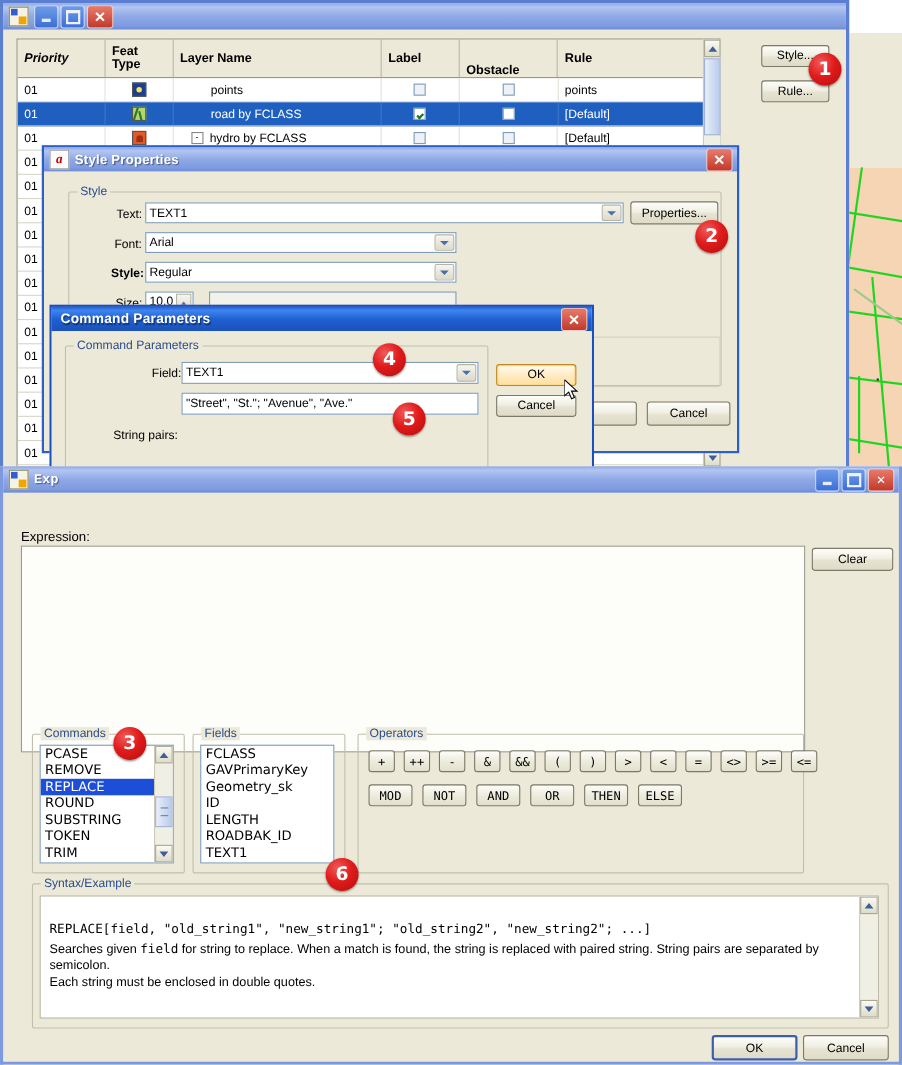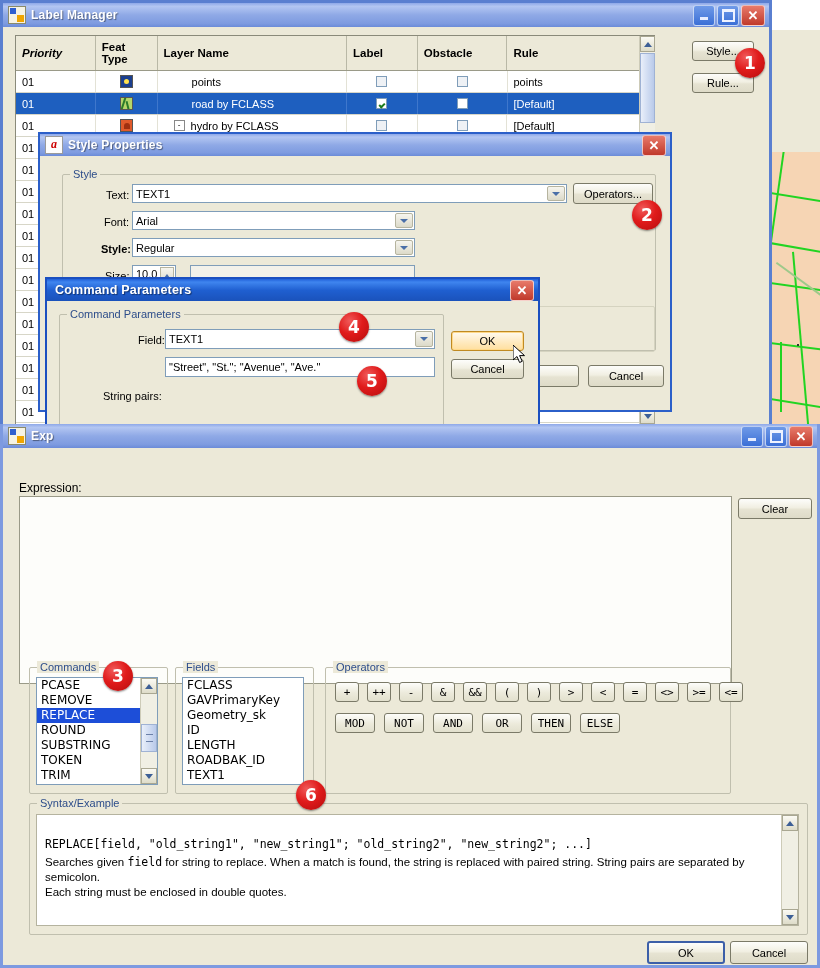--- a/index.html
+++ b/index.html
@@ -194,21 +194,20 @@
     <div class="mapline" style="left:8px;top:190px;width:2px;height:70px;"></div>
     <div class="mapline" style="left:5px;top:110px;width:70px;height:2px;transform:rotate(36deg);transform-origin:top left;background:#9ec98a;"></div>
     <div style="position:absolute;left:25px;top:192px;width:2px;height:2px;background:#333;"></div>
   </div>
   <div style="position:absolute;left:767px;top:30px;width:53px;height:395px;border-left:3px solid #5a7fd0;box-sizing:border-box;"></div>
   <div style="position:absolute;left:770px;top:30px;width:50px;height:122px;background:#ece9d8;"></div>
 
   <div class="win" style="left:0;top:0;width:772px;height:430px;border:3px solid #5a7fd0;">
     <div class="titlebar light">
       <span class="tb-ico ico-vs"></span>
-      <span class="tb-title">Label Manager</span>
       <span class="tb-btns">
         <span class="tb-btn min">
             <span></span>
           </span>
         <span class="tb-btn max">
             <span></span>
           </span>
         <span class="tb-btn close">✕</span>
       </span>
     </div>
@@ -221,21 +220,21 @@
           </div>
           <div class="hcell" style="width:62px;">
             <span style="display:block;line-height:12px;">Feat<br>Type</span>
           </div>
           <div class="hcell" style="width:190px;">
             <span>Layer Name</span>
           </div>
           <div class="hcell" style="width:71px;">
             <span>Label</span>
           </div>
-          <div class="hcell" style="width:90px;">
+          <div class="hcell" style="width:90px;align-items:flex-end;">
             <span>Obstacle</span>
           </div>
           <div class="hcell" style="width:147px;border-right:none;">
             <span>Rule</span>
           </div>
         </div>
 
         <div class="row">
           <div class="cell" style="width:80px;">
               <span>01</span>
@@ -427,21 +426,21 @@
       </div>
 
       <span class="lbl" style="left:66px;top:33px;">Text:</span>
       <div class="field combo" style="position:absolute;left:92px;top:28px;width:435px;height:19px;">
         <span>TEXT1</span>
         <span class="arrow">
             <i></i>
           </span>
       </div>
       <div class="btn" style="position:absolute;left:533px;top:27px;width:80px;height:21px;">
-        <span>Operators...</span>
+        <span>Properties...</span>
       </div>
 
       <span class="lbl" style="left:64px;top:60px;">Font:</span>
       <div class="field combo" style="position:absolute;left:92px;top:55px;width:283px;height:19px;">
         <span>Arial</span>
         <span class="arrow">
             <i></i>
           </span>
       </div>
 
@@ -507,21 +506,21 @@
         <span>Cancel</span>
       </div>
 
       <svg class="cursor" style="left:466px;top:44px;" viewBox="0 0 14 20">
         <polygon points="0,0 0,15 4,11.5 6.6,17.5 9.2,16.3 6.6,10.6 11.5,10.6" fill="#ffffff" stroke="#000000" stroke-width="1"></polygon>
       </svg>
     </div>
   </div>
 
   <div class="win" style="left:0;top:424px;width:820px;height:544px;border:3px solid #7d9ae0;border-top-width:0;">
-    <div class="titlebar light" style="height:24px;">
+    <div class="titlebar light" style="height:24px;font-family:Liberation Mono, monospace;">
       <span class="tb-ico ico-vs"></span>
       <span class="tb-title">Exp</span>
       <span class="tb-btns">
         <span class="tb-btn min">
             <span></span>
           </span>
         <span class="tb-btn max">
             <span></span>
           </span>
         <span class="tb-btn close">✕</span>

